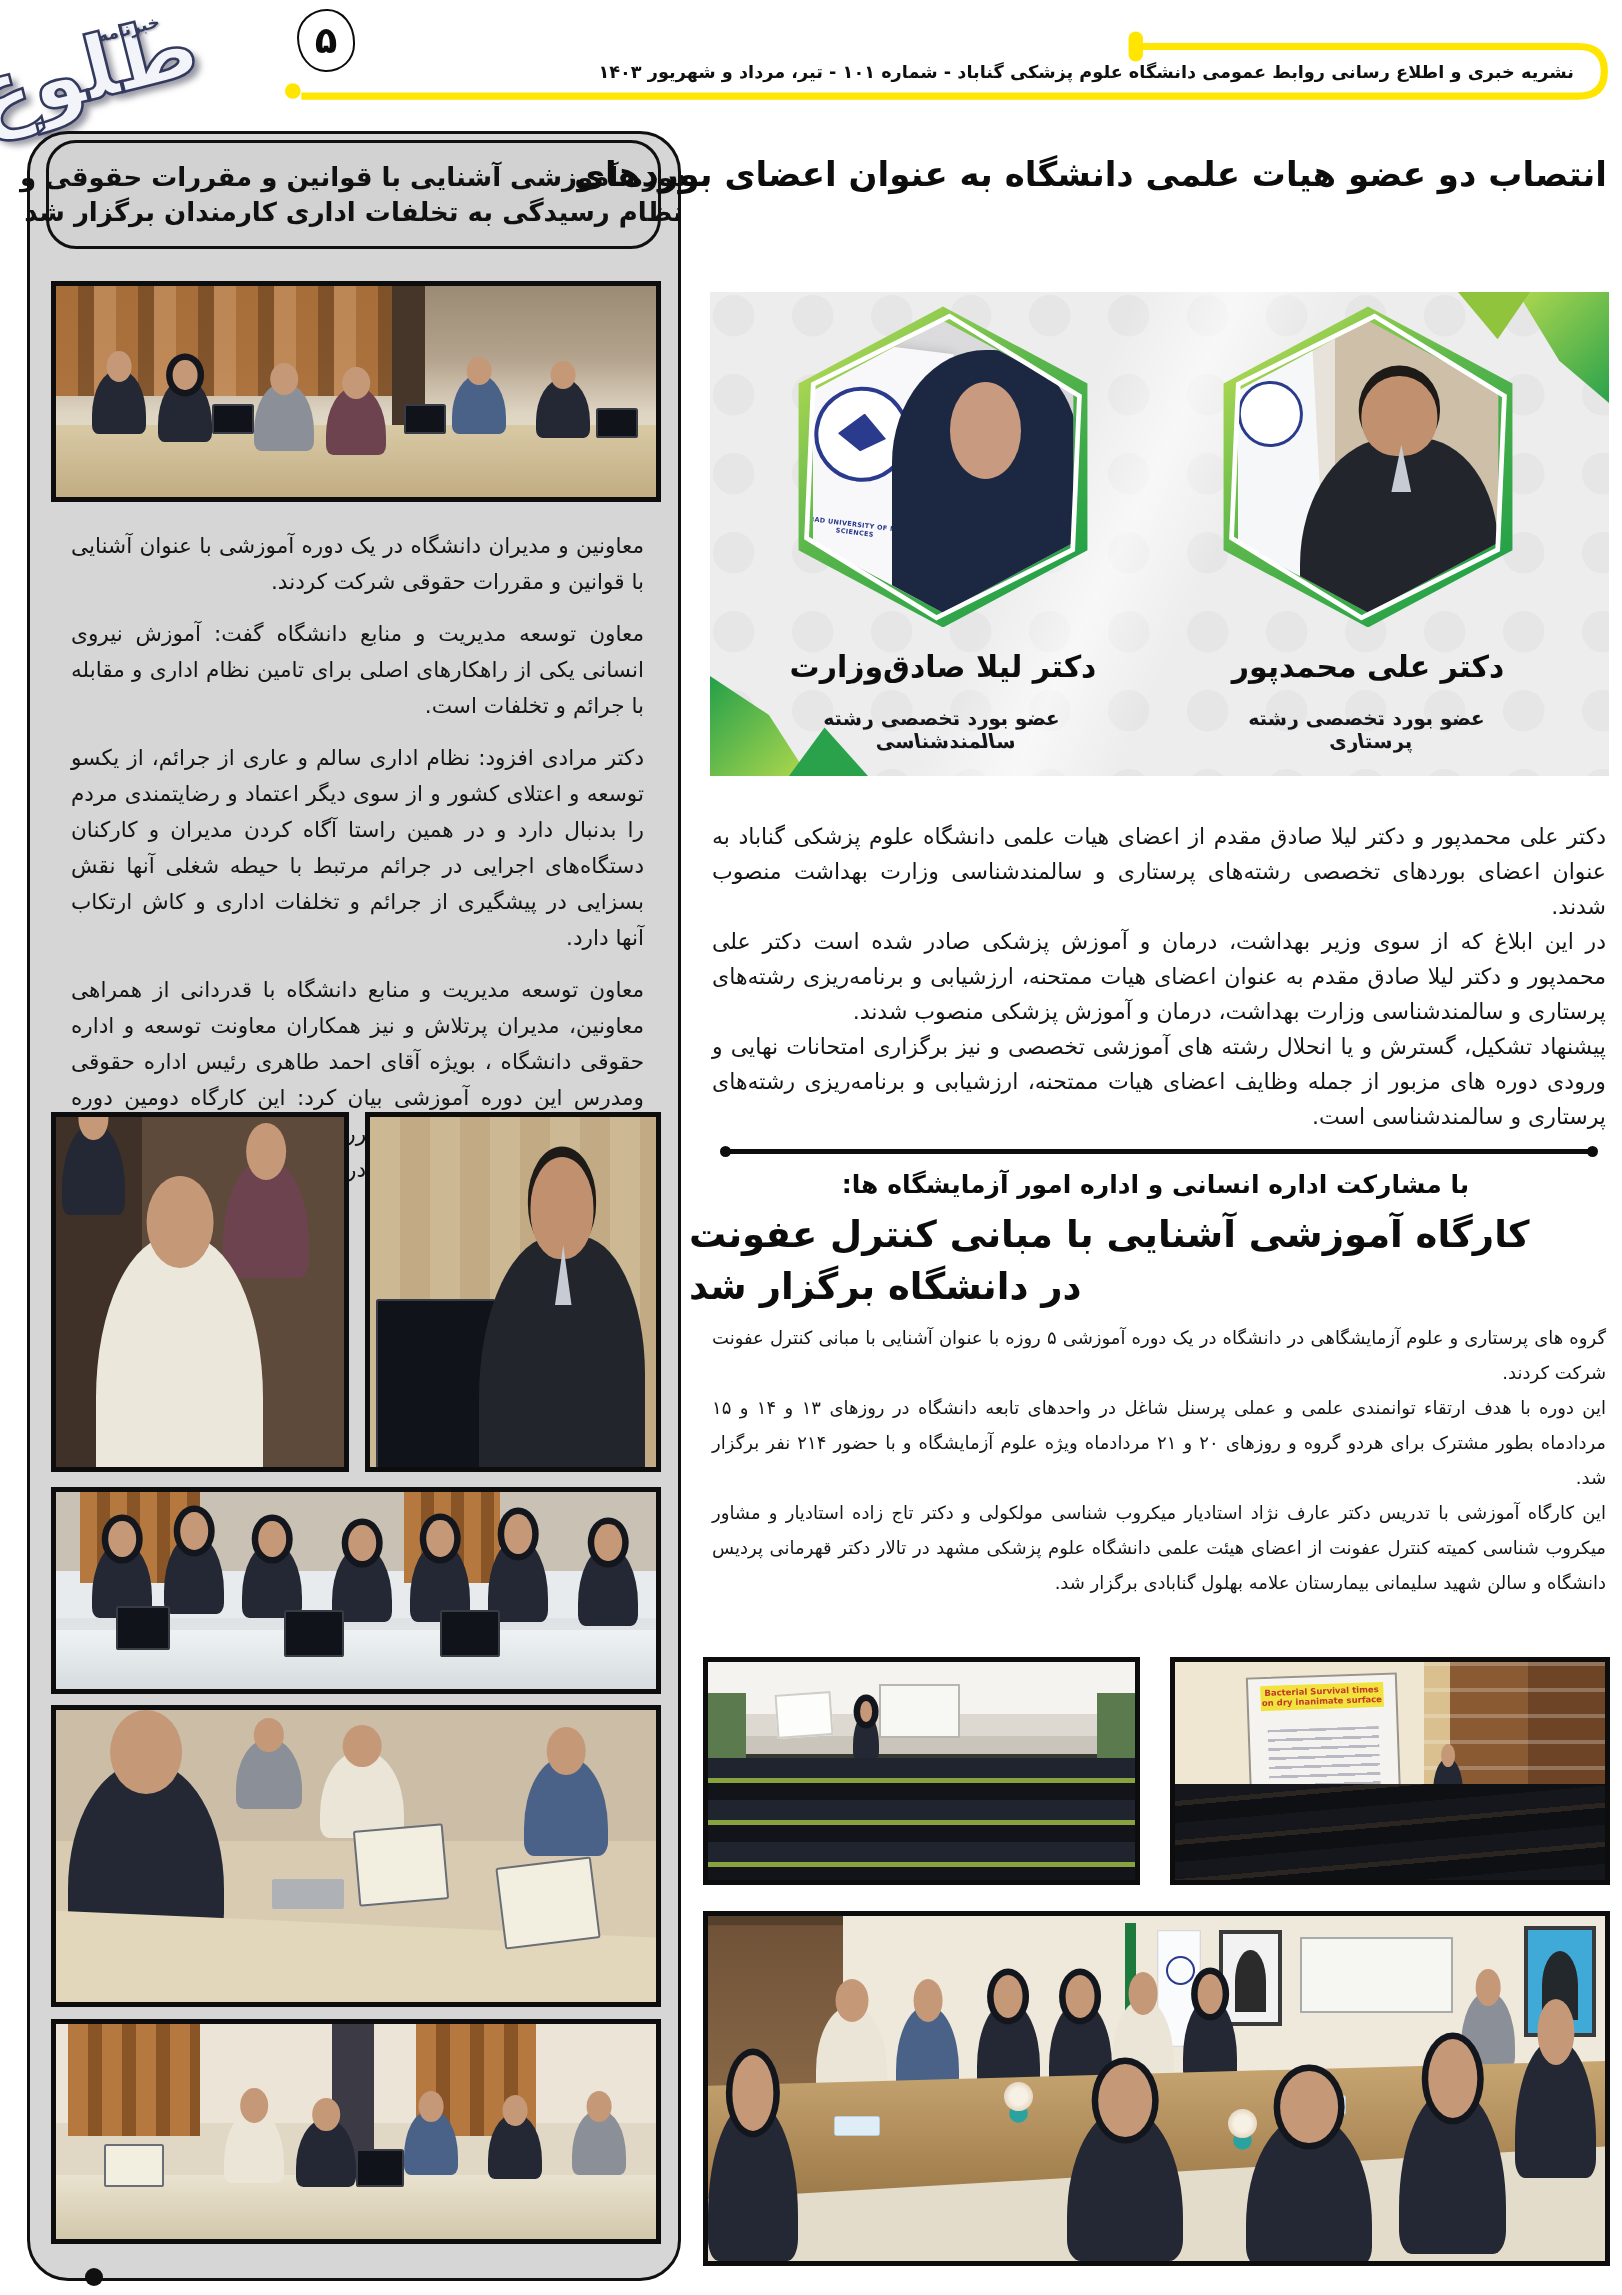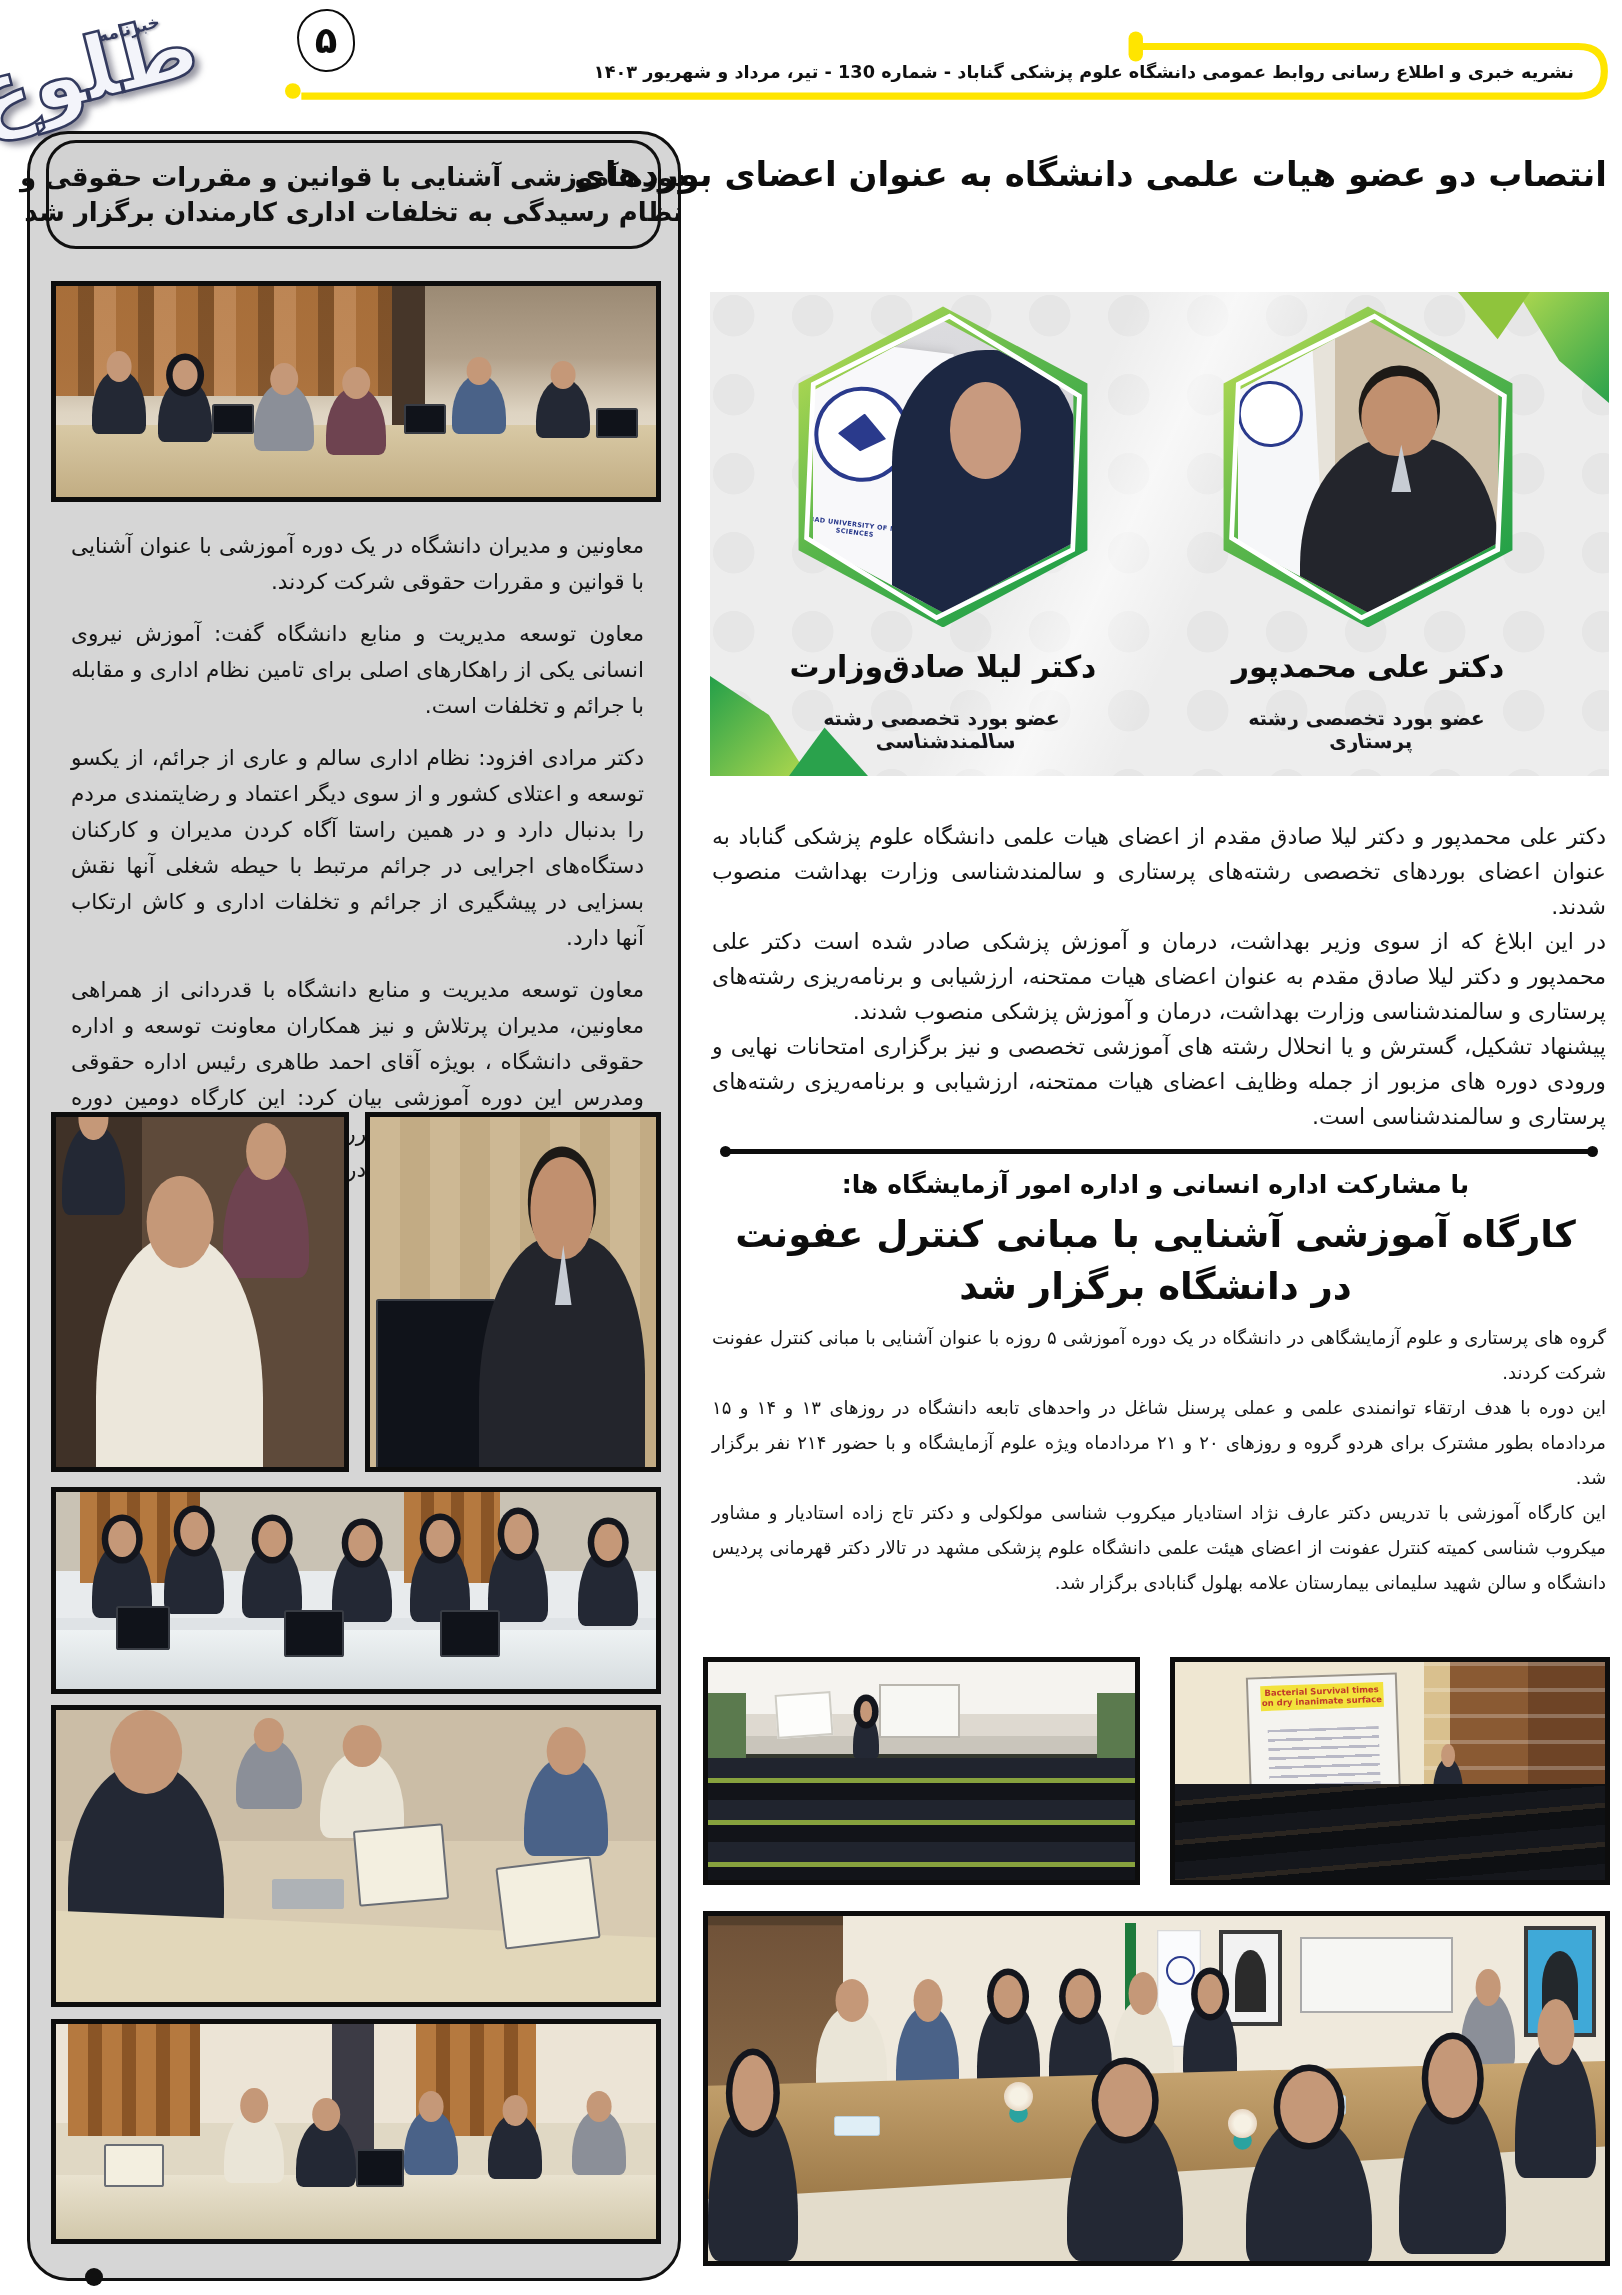--- a/index.html
+++ b/index.html
@@ -116,21 +116,21 @@
                 transform:skewX(10deg)}
   .nm-left{left:76px;top:357px}.nm-right{left:501px;top:357px}
   .rl-left{left:76px;top:415px}.rl-right{left:501px;top:415px}
 
   .r-text1{position:absolute;left:713px;top:819px;width:894px;font-size:22px;line-height:35px;text-align:justify;color:#161616}
   .r-text1 p,.r-text2 p{margin:0}
   .divider{position:absolute;left:725px;top:1149px;width:870px;height:4.6px;background:#0d0d0d;border-radius:2.6px}
   .divider::before,.divider::after{content:"";position:absolute;top:-3.3px;width:11px;height:11px;border-radius:50%;background:#0d0d0d}
   .divider::before{right:-3.9px}.divider::after{left:-3.9px}
   .kicker{position:absolute;left:705px;top:1170px;width:903px;text-align:center;font-weight:bold;font-size:25px;color:#0b0b0b}
-  .r-h2{position:absolute;left:705px;top:1209px;width:903px;text-align:center;font-weight:bold;font-size:37px;line-height:52px;color:#0d0d0d}
+  .r-h2{position:absolute;left:690px;top:1209px;width:903px;text-align:left;font-weight:bold;font-size:37px;line-height:52px;color:#0d0d0d}
   .r-text2{position:absolute;left:713px;top:1320px;width:894px;font-size:18px;line-height:35px;text-align:justify;color:#161616}
 
   .r1a{left:704px;top:1657px;width:437px;height:228px;
        background:linear-gradient(180deg,#f5f3ef 0 24%,#ded9d0 24% 34%,#c9c5bb 34% 42%,#35392f 42%),
                   radial-gradient(circle at 16% 6%,#fff 3.3px,transparent 3.9px),
                   radial-gradient(circle at 38% 9%,#fff 3.3px,transparent 3.9px),
                   radial-gradient(circle at 62% 6%,#fff 3.3px,transparent 3.9px),
                   radial-gradient(circle at 84% 9%,#fff 3.3px,transparent 3.9px)}
   .r1a .gw1{left:0;top:14%;width:9%;height:34%;background:#5b7a4e}
   .r1a .gw2{right:0;top:14%;width:9%;height:34%;background:#5b7a4e}
@@ -178,21 +178,21 @@
     <circle cx="449" cy="139" r="12" fill="#ffe500"></circle>
   </svg>
 
   <div class="logo" data-name="newsletter-logo">
     <span class="logo-main" data-name="logo-title">طلوع</span>
     <span class="logo-sub" data-name="logo-subtitle">خبرنامه</span>
   </div>
   <div class="page-badge" data-name="page-number-badge">
     <span data-name="page-number">۵</span>
   </div>
-  <div class="header-text" data-name="masthead-info">نشریه خبری و اطلاع رسانی روابط عمومی دانشگاه علوم پزشکی گناباد - شماره 130 - تیر، مرداد و شهریور ۱۴۰۳</div>
+  <div class="header-text" data-name="masthead-info">نشریه خبری و اطلاع رسانی روابط عمومی دانشگاه علوم پزشکی گناباد - شماره ۱۰۱ - تیر، مرداد و شهریور ۱۴۰۳</div>
 
   <section class="left-col" data-name="left-article-frame"></section>
   <span class="col-dot" data-name="column-end-dot"></span>
 
   <div class="left-headline" data-name="left-article-headline">
     <div data-name="headline-line-1">دوره آموزشی آشنایی با قوانین و مقررات حقوقی و</div>
     <div data-name="headline-line-2">نظام رسیدگی به تخلفات اداری کارمندان برگزار شد</div>
   </div>
 
   <div class="photo l1" data-name="photo-training-meeting-room">

